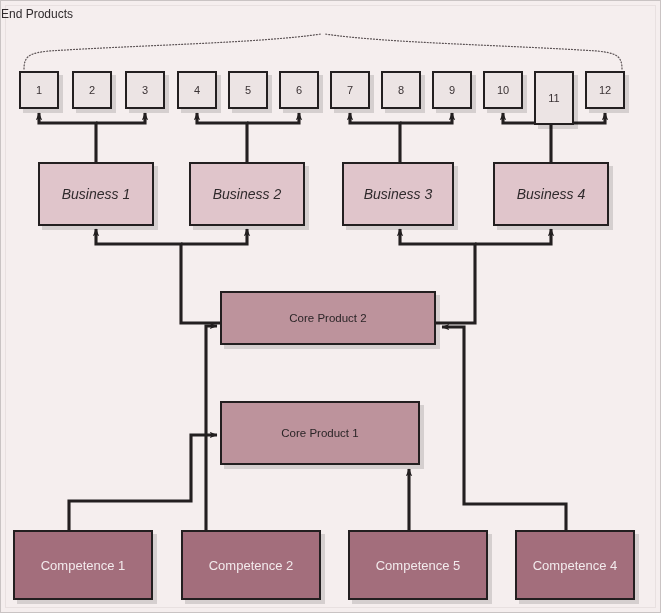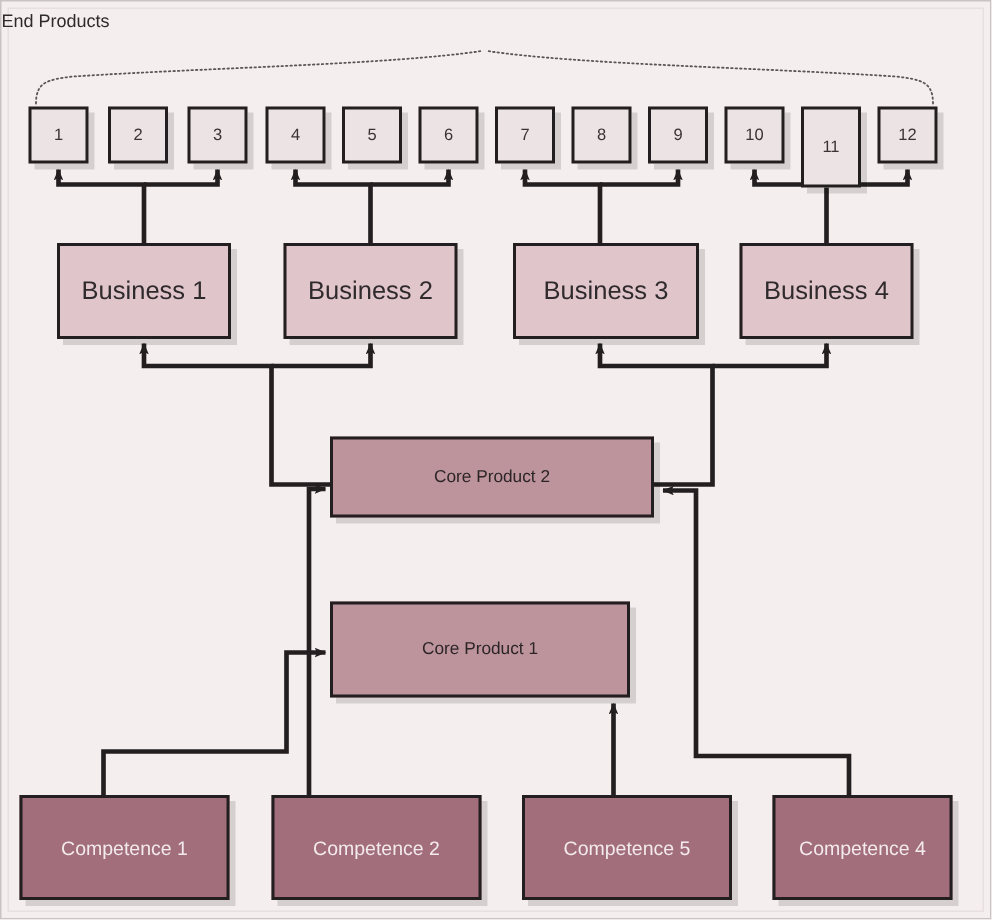--- a/index.html
+++ b/index.html
@@ -41,22 +41,23 @@
     box-shadow: 4px 4px 0 rgba(0,0,0,0.13);
   }
   .endproduct {
     background: #ece4e4;
     font-size: 11px;
     color: #3a3234;
     border-width: 2px;
   }
   .business {
     background: #e0c5cb;
-    font-size: 17px;
+    font-size: 14px;
     color: #2f2a2c;
+    font-style: italic;
   }
   .coreproduct {
     background: #bd939c;
     font-size: 11.5px;
     color: #2b2527;
   }
   .competence {
     background: #a36e7c;
     font-size: 13px;
     color: #f2eaec;
@@ -153,21 +154,21 @@
   <div class="node endproduct" style="left:584px;top:70px;width:40px;height:38px;">
     <span>12</span>
   </div>
 
   <div class="node business" style="left:37px;top:161px;width:116px;height:64px;">
     <span>Business 1</span>
   </div>
   <div class="node business" style="left:188px;top:161px;width:116px;height:64px;justify-content:center;">
     <span>Business 2</span>
   </div>
-  <div class="node business" style="left:341px;top:161px;width:124px;height:64px;">
+  <div class="node business" style="left:341px;top:161px;width:112px;height:64px;">
     <span>Business 3</span>
   </div>
   <div class="node business" style="left:492px;top:161px;width:116px;height:64px;">
     <span>Business 4</span>
   </div>
 
   <div class="node coreproduct" style="left:219px;top:290px;width:216px;height:54px;">
     <span>Core Product 2</span>
   </div>
   <div class="node coreproduct" style="left:219px;top:400px;width:200px;height:64px;">

